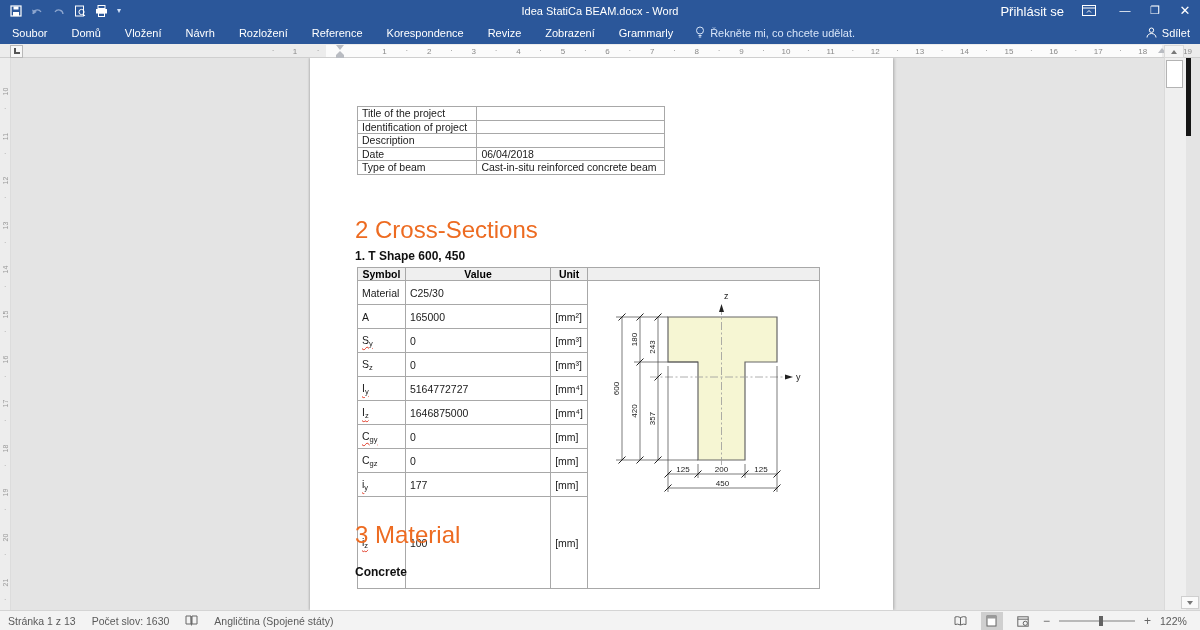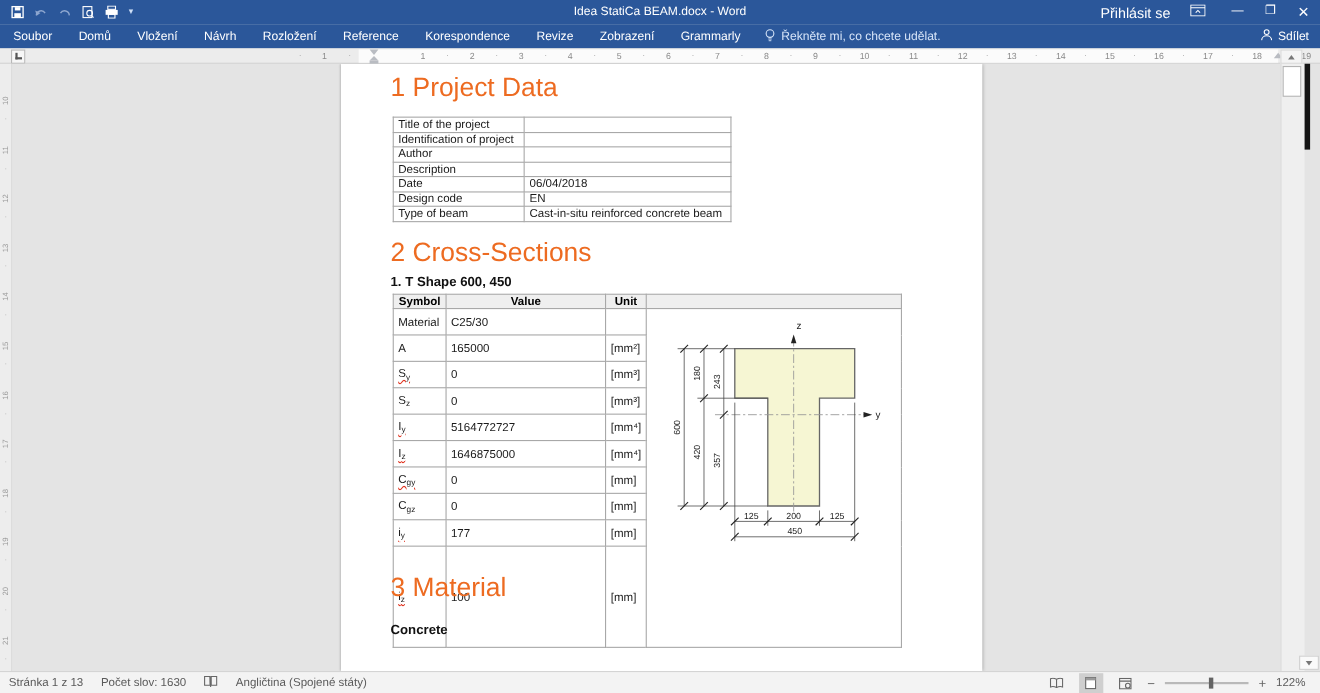--- a/index.html
+++ b/index.html
@@ -242,51 +242,42 @@
         <span class="vdot" style="top: 403.8px;">·</span>
         <span class="vnum" style="top: 431.4px;">19</span>
         <span class="vdot" style="top: 448.4px;">·</span>
         <span class="vnum" style="top: 476px;">20</span>
         <span class="vdot" style="top: 493px;">·</span>
         <span class="vnum" style="top: 520.6px;">21</span>
         <span class="vdot" style="top: 537.6px;">·</span>
       </div>
 
     <div class="page">
-      <div class="h-orange" style="top: 8px; color: rgb(237, 107, 33);">1 Project Data</div>
 
       <table class="ptable">
         <colgroup>
             <col style="width:120px">
             <col style="width:188px">
           </colgroup>
         <tbody>
             <tr>
               <td>Title of the project</td>
               <td></td>
             </tr>
             <tr>
               <td>Identification of project</td>
               <td></td>
             </tr>
             <tr>
-              <td>Author</td>
-              <td></td>
-            </tr>
-            <tr>
               <td>Description</td>
               <td></td>
             </tr>
             <tr>
               <td>Date</td>
               <td>06/04/2018</td>
-            </tr>
-            <tr>
-              <td>Design code</td>
-              <td>EN</td>
             </tr>
             <tr>
               <td>Type of beam</td>
               <td>Cast-in-situ reinforced concrete beam</td>
             </tr>
           </tbody>
       </table>
 
       <div class="h-orange" style="top: 158px; color: rgb(237, 107, 33);">2 Cross-Sections</div>
       <div class="subhead" style="top:191px;">1. T Shape 600, 450</div>

